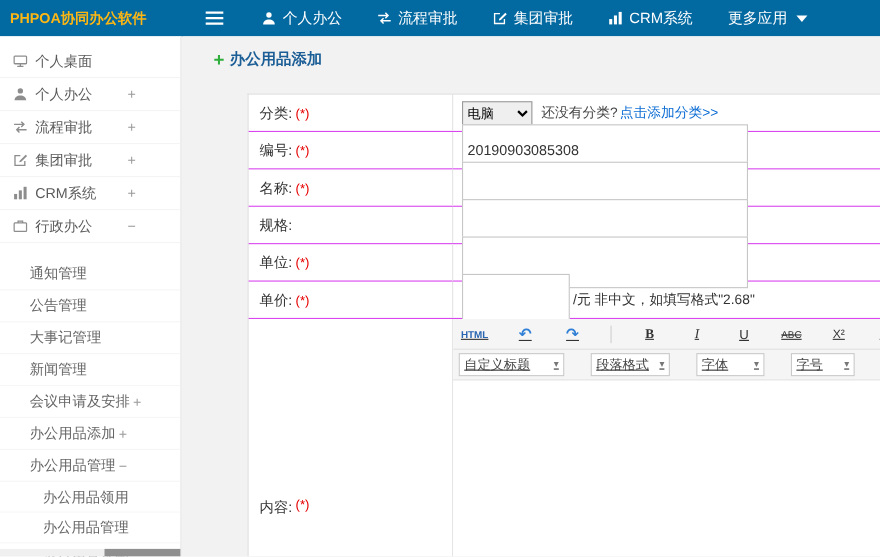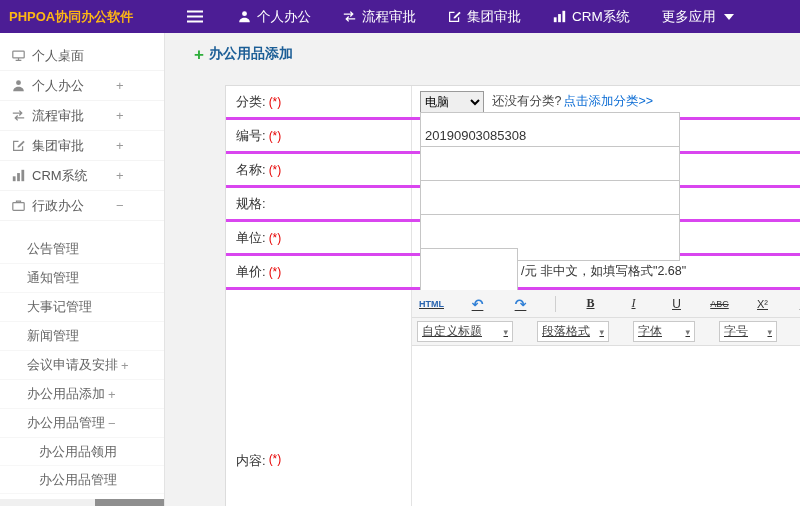--- a/index.html
+++ b/index.html
@@ -2,21 +2,21 @@
 <html><head>
 <meta charset="utf-8">
 <style>
   html,body{margin:0;padding:0;}
   body{
     width:800px;height:506px;overflow:hidden;position:relative;
     font-family:"Liberation Sans","DejaVu Sans",sans-serif;
     background:#f2f2f2;font-size:13px;color:#333;
   }
   
-  .topbar{position:absolute;top:0;left:0;right:0;height:33px;background:#4c1d95;
+  .topbar{position:absolute;top:0;left:0;right:0;height:33px;background:#0369a1;
     display:flex;align-items:center;color:#fff;}
   .logo{width:172px;padding-left:9px;box-sizing:border-box;color:#fdb714;font-weight:bold;font-size:13px;white-space:nowrap;}
   .hamburger{margin-left:14px;display:flex;align-items:center;cursor:pointer;}
   .topnav{display:flex;align-items:center;margin-left:34px;}
   .nav-item{display:flex;align-items:center;gap:6px;margin-right:32px;font-size:13.5px;cursor:pointer;white-space:nowrap;}
   .nav-ic{display:flex;align-items:center;color:#fff;}
   .tb-caret{width:0;height:0;border-left:5px solid transparent;border-right:5px solid transparent;border-top:6px solid #fff;margin-left:2px;}
   
   .sidebar{position:absolute;top:33px;left:0;width:165px;bottom:0;background:#fff;
     border-right:1px solid #e3e3e3;box-sizing:border-box;padding-top:8px;color:#5a5a5a;}
@@ -34,21 +34,21 @@
   .side-scrollbar{position:absolute;left:0;bottom:0;width:164px;height:7px;background:#f0f0f0;}
   .side-scrollbar .thumb{position:absolute;left:95px;width:69px;top:0;height:7px;background:#8f8f8f;}
   
   .main{position:absolute;left:166px;top:33px;right:0;bottom:0;background:#f2f2f2;overflow:hidden;}
   .page-title-row{position:absolute;left:28px;top:12px;display:flex;align-items:center;gap:5px;}
   .add-ic{color:#2fae3c;font-weight:bold;font-size:17px;line-height:1;}
   .page-title{margin:0;font-size:14px;font-weight:bold;color:#1c5e96;}
   
   .form{position:absolute;left:59px;top:52px;right:-2px;bottom:0;background:#fff;
     border:1px solid #dcdcdc;border-bottom:none;display:flex;flex-direction:column;box-sizing:border-box;}
-  .frow{height:34px;flex:0 0 34px;display:flex;border-bottom:3px solid #d946ef;box-sizing:border-box;}
+  .frow{height:34px;flex:0 0 34px;display:flex;border-bottom:1px solid #d946ef;box-sizing:border-box;}
   .frow-content{flex:1 1 auto;height:auto;border-bottom:none;}
   .cell-label{width:185px;flex:0 0 185px;display:flex;align-items:center;padding-left:10px;box-sizing:border-box;font-size:13px;color:#333;}
   .frow-content .cell-label{align-items:flex-start;padding-top:162px;}
   .req{color:#e60000;margin-left:3px;font-size:12px;}
   .cell-field{flex:1;border-left:1px solid #e3e3e3;display:flex;align-items:center;padding-left:8px;box-sizing:border-box;min-width:0;}
   .cell-editor{padding:0;align-items:stretch;}
   .txt{width:250px;height:21px;border:1px solid #c6c6c6;font-size:13px;padding:12px 4px;font-family:inherit;color:#333;box-sizing:content-box;}
   .txt-price{width:88px;}
   select.cat{height:22px;font-size:12px;width:64px;border:1px solid #9a9a9a;font-family:inherit;}
   .hint{font-size:12.5px;color:#444;margin-left:8px;white-space:nowrap;}
@@ -193,25 +193,25 @@
           <rect x="1" y="4.5" width="14" height="9.5" rx="1"></rect>
           <path d="M5.5 4.5V2.5h5v2"></path>
         </svg>
     </span>
     <span class="s-label">行政办公</span>
     <span class="s-toggle">−</span>
   </div>
 
   <div class="side-sub">
     <div class="side-sub-item">
+      <span>通知管理</span>
+      <span class="sub-toggle"></span>
+    </div>
+    <div class="side-sub-item">
       <span>公告管理</span>
-      <span class="sub-toggle"></span>
-    </div>
-    <div class="side-sub-item">
-      <span>通知管理</span>
       <span class="sub-toggle"></span>
     </div>
     <div class="side-sub-item">
       <span>大事记管理</span>
       <span class="sub-toggle"></span>
     </div>
     <div class="side-sub-item">
       <span>新闻管理</span>
       <span class="sub-toggle"></span>
     </div>

